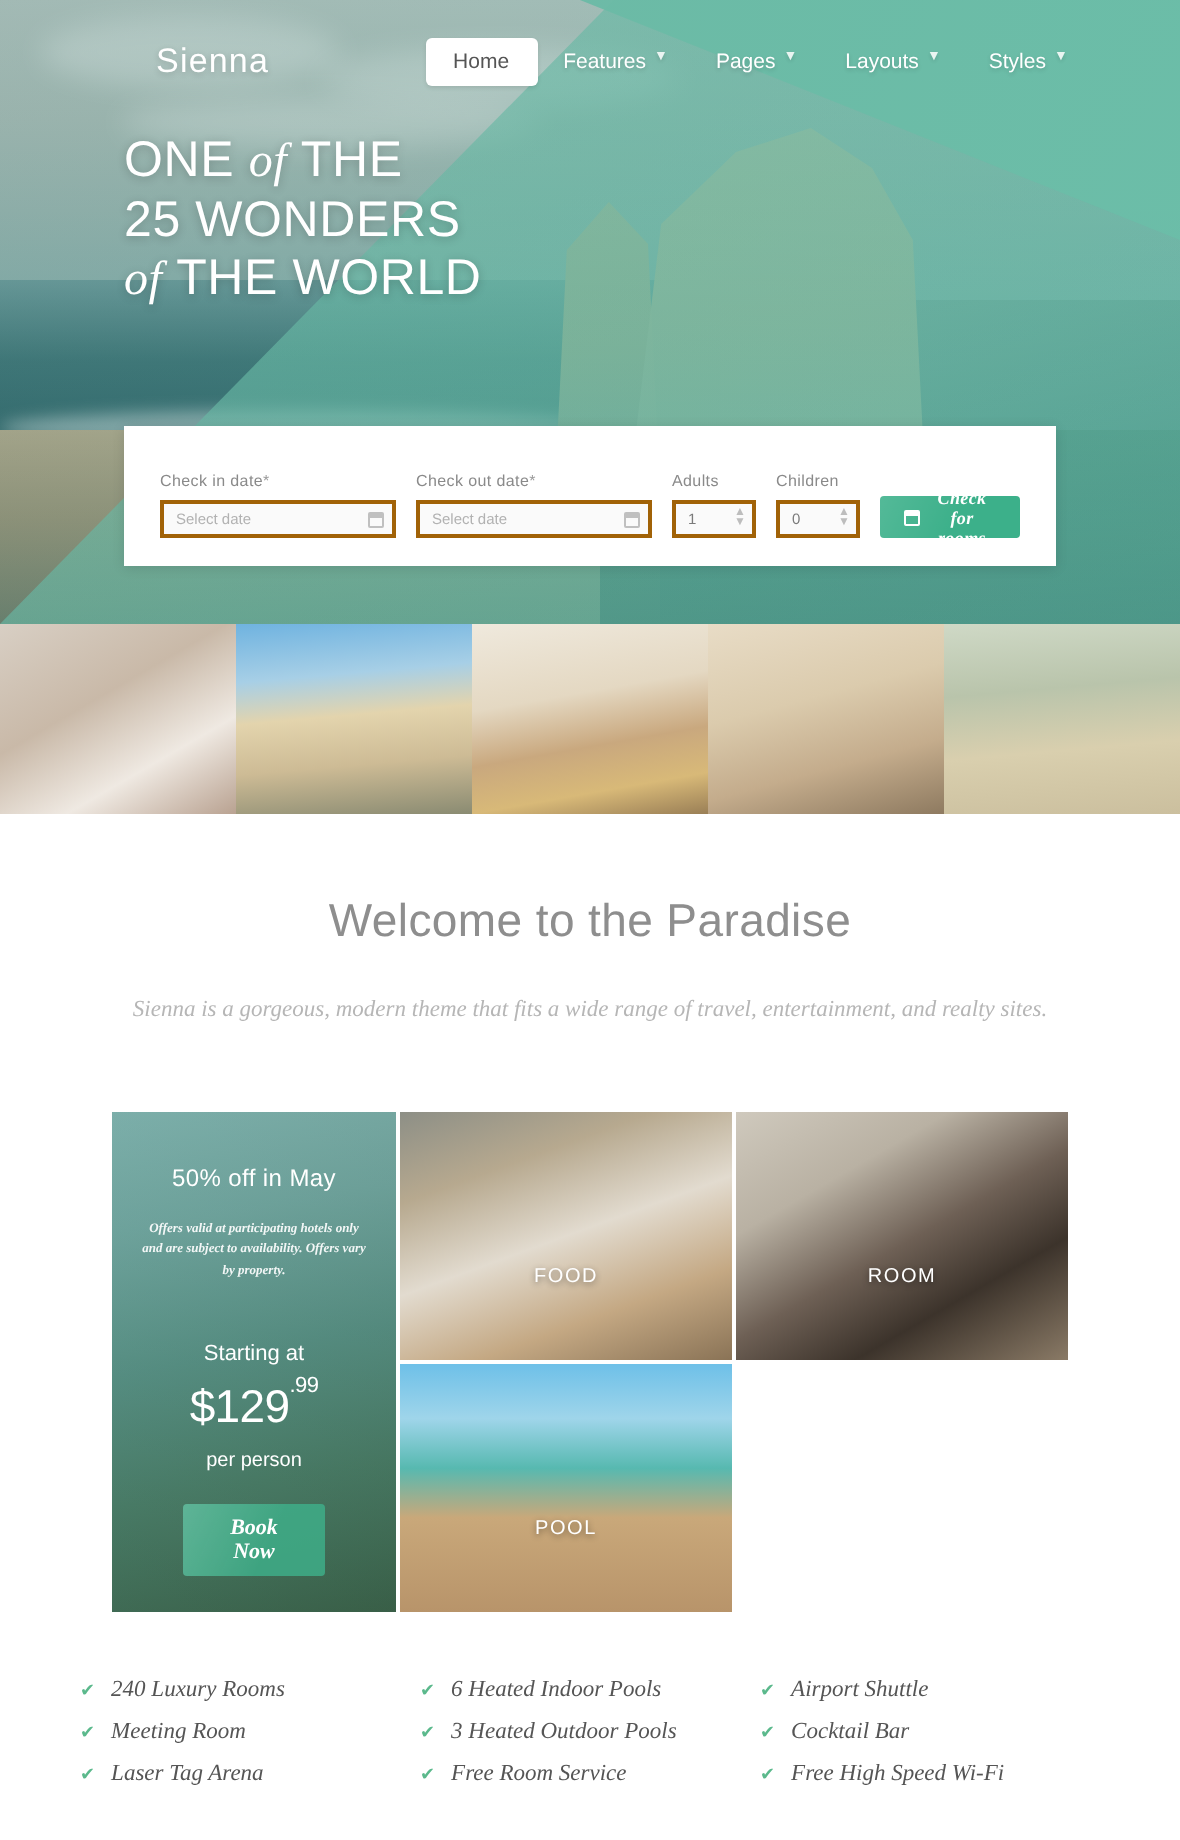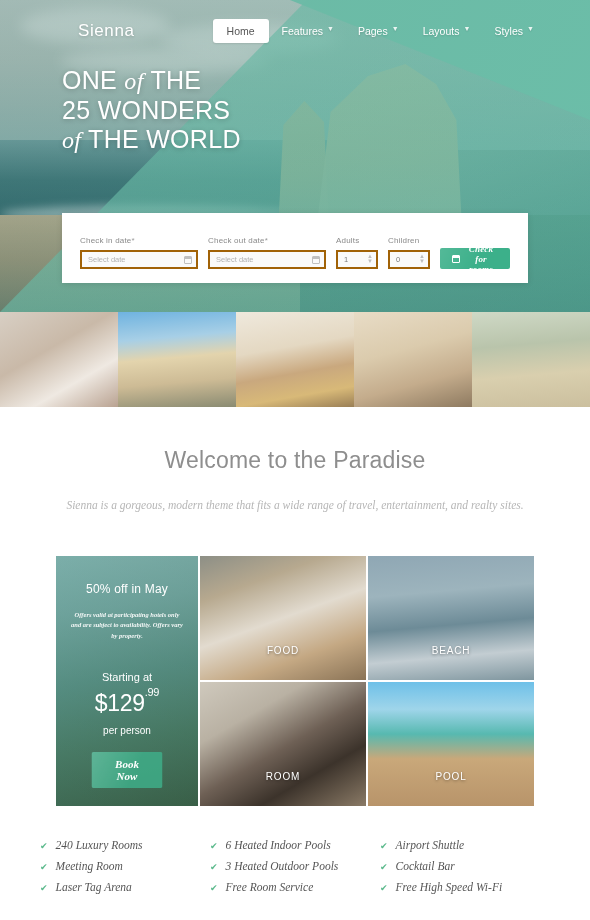--- a/index.html
+++ b/index.html
@@ -208,21 +208,21 @@
     background: rgba(62,176,138,0.82); color: #ffffff; border: none; cursor: pointer;
     padding: 6px 16px; border-radius: 2px;
     font-family: "Liberation Serif", serif; font-style: italic; font-weight: bold; font-size: 11px;
     background-image: linear-gradient(115deg, rgba(255,255,255,0.16) 0%, rgba(255,255,255,0) 60%);
   }
   .grid { display: flex; flex-wrap: wrap; gap: 2px; width: 334px; }
   .tile {
     position: relative; width: 166px; height: 124px; overflow: hidden;
   }
   .tile-label {
-    position: absolute; left: 0; right: 0; bottom: 24px; text-align: center;
+    position: absolute; left: 0; right: 0; bottom: 36px; text-align: center;
     color: #ffffff; font-size: 10px; font-weight: 400; letter-spacing: 0.8px;
     text-shadow: 0 1px 3px rgba(0,0,0,0.45);
   }
   .g-food  { background: linear-gradient(160deg, #8d8f86 0%, #b7a98f 25%, #e2dbcf 50%, #c4a883 75%, #8a7356 100%); }
   .g-beach { background: linear-gradient(175deg, #8fa7b4 0%, #9db4bd 30%, #6d8b97 55%, #c3cdd2 78%, #7f969f 100%); }
   .g-room  { background: linear-gradient(150deg, #cfc9bd 0%, #b9b1a3 28%, #6e6055 52%, #3c332b 72%, #8a7a66 100%); }
   .g-pool  { background: linear-gradient(180deg, #6ec0e8 0%, #9fd5ea 22%, #57b9b0 42%, #c9a87a 62%, #b8946a 100%); }
 
   
   .features {
@@ -367,23 +367,20 @@
       <span>$129</span><sup>.99</sup>
     </div>
     <div class="promo-per">per person</div>
     <button type="button" class="promo-btn">Book Now</button>
   </div>
 
   <div class="grid">
     <div class="tile g-food">
       <span class="tile-label">FOOD</span>
     </div>
-    <div class="tile g-beach">
-      <span class="tile-label">BEACH</span>
-    </div>
     <div class="tile g-room">
       <span class="tile-label">ROOM</span>
     </div>
     <div class="tile g-pool">
       <span class="tile-label">POOL</span>
     </div>
   </div>
 </section>
 
 <section class="features">

